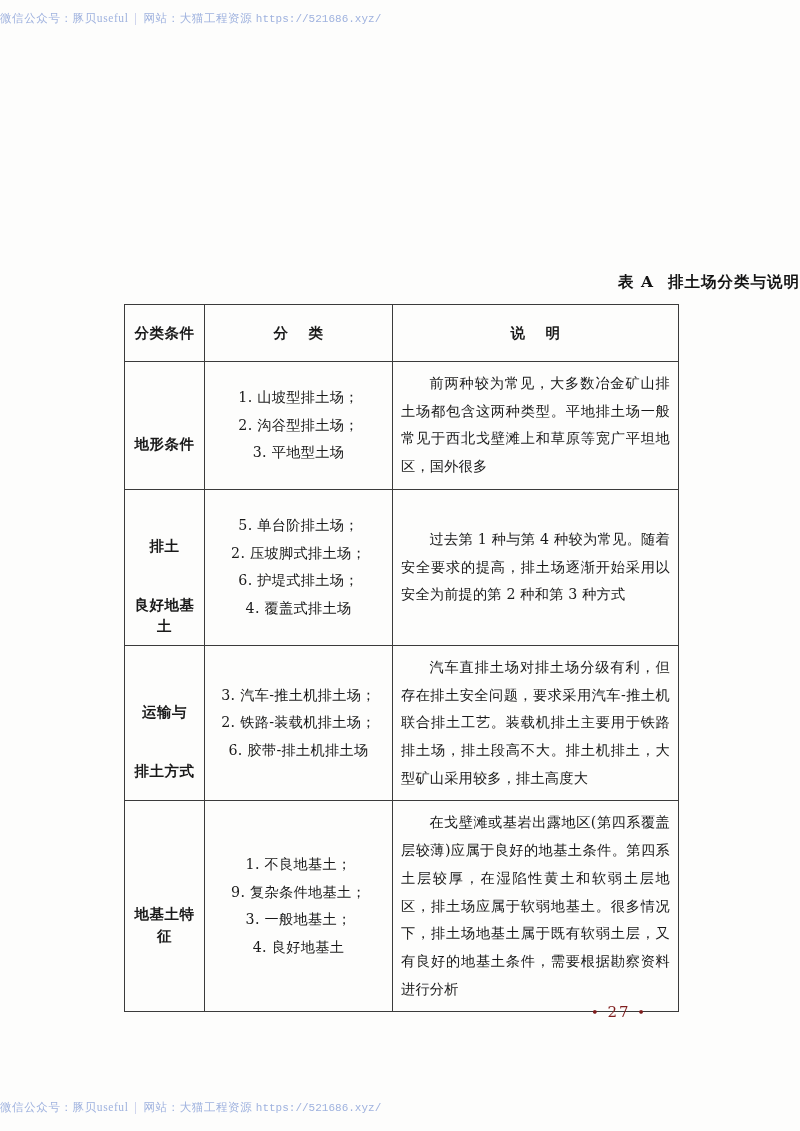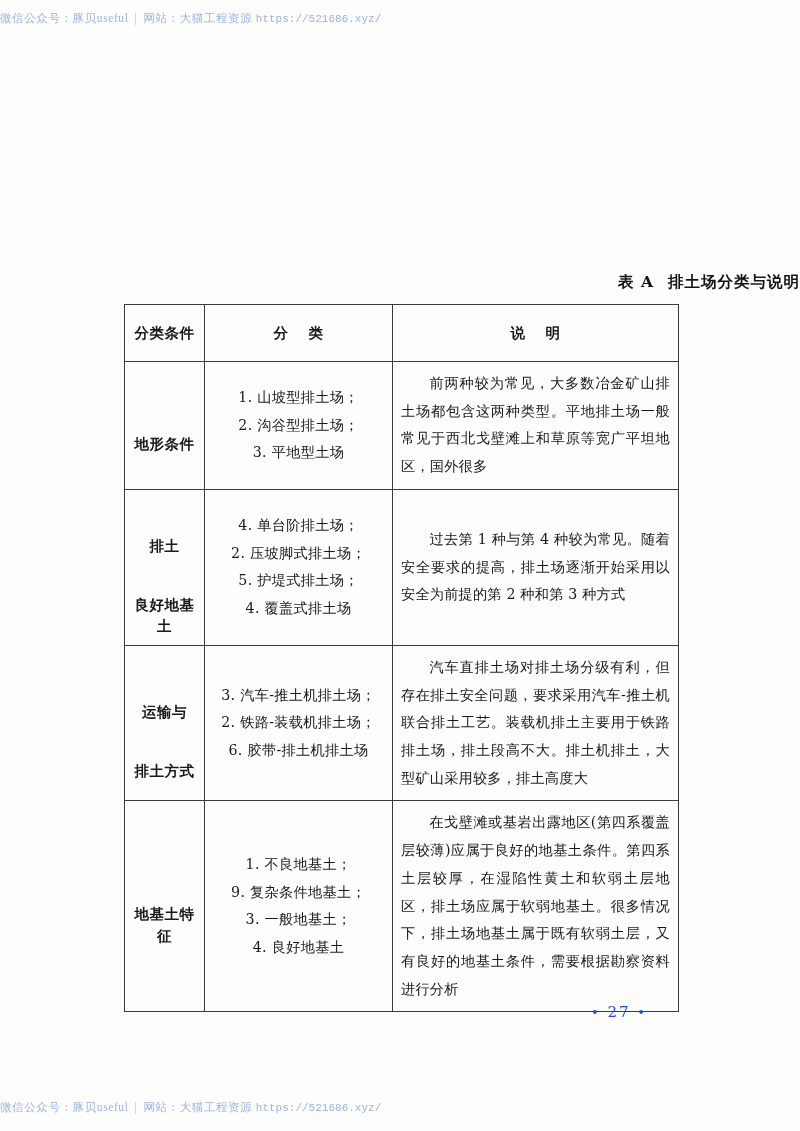--- a/index.html
+++ b/index.html
@@ -142,21 +142,21 @@
   .hdr-gap { display: inline-block; width: 20px; }
 
   
   .page-number {
     position: absolute;
     top: 1003px;
     left: 560px;
     width: 118px;
     text-align: center;
     font-size: 15px;
-    color: #1d4ed8;
+    color: #7f1d1d;
     letter-spacing: 2px;
     font-family: "DejaVu Serif", "Liberation Serif", serif;
   }
   .page-number .dot { font-size: 13px; }
 </style>
 </head>
 <body>
 
 <div class="page">
 
@@ -195,23 +195,23 @@
         </td>
         <td class="cell-desc mid">前两种较为常见，大多数冶金矿山排土场都包含这两种类型。平地排土场一般常见于西北戈壁滩上和草原等宽广平坦地区，国外很多</td>
       </tr>
 
       <tr>
         <td class="cell-cond">
           <span class="line">排土</span>
           <span class="line">良好地基土</span>
         </td>
         <td class="cell-class">
-          <span class="item">4. 单台阶排土场；</span>
+          <span class="item">5. 单台阶排土场；</span>
           <span class="item">2. 压坡脚式排土场；</span>
-          <span class="item">5. 护堤式排土场；</span>
+          <span class="item">6. 护堤式排土场；</span>
           <span class="item">4. 覆盖式排土场</span>
         </td>
         <td class="cell-desc mid">过去第 1 种与第 4 种较为常见。随着安全要求的提高，排土场逐渐开始采用以安全为前提的第 2 种和第 3 种方式</td>
       </tr>
 
       <tr>
         <td class="cell-cond">
           <span class="line">运输与</span>
           <span class="line">排土方式</span>
         </td>

